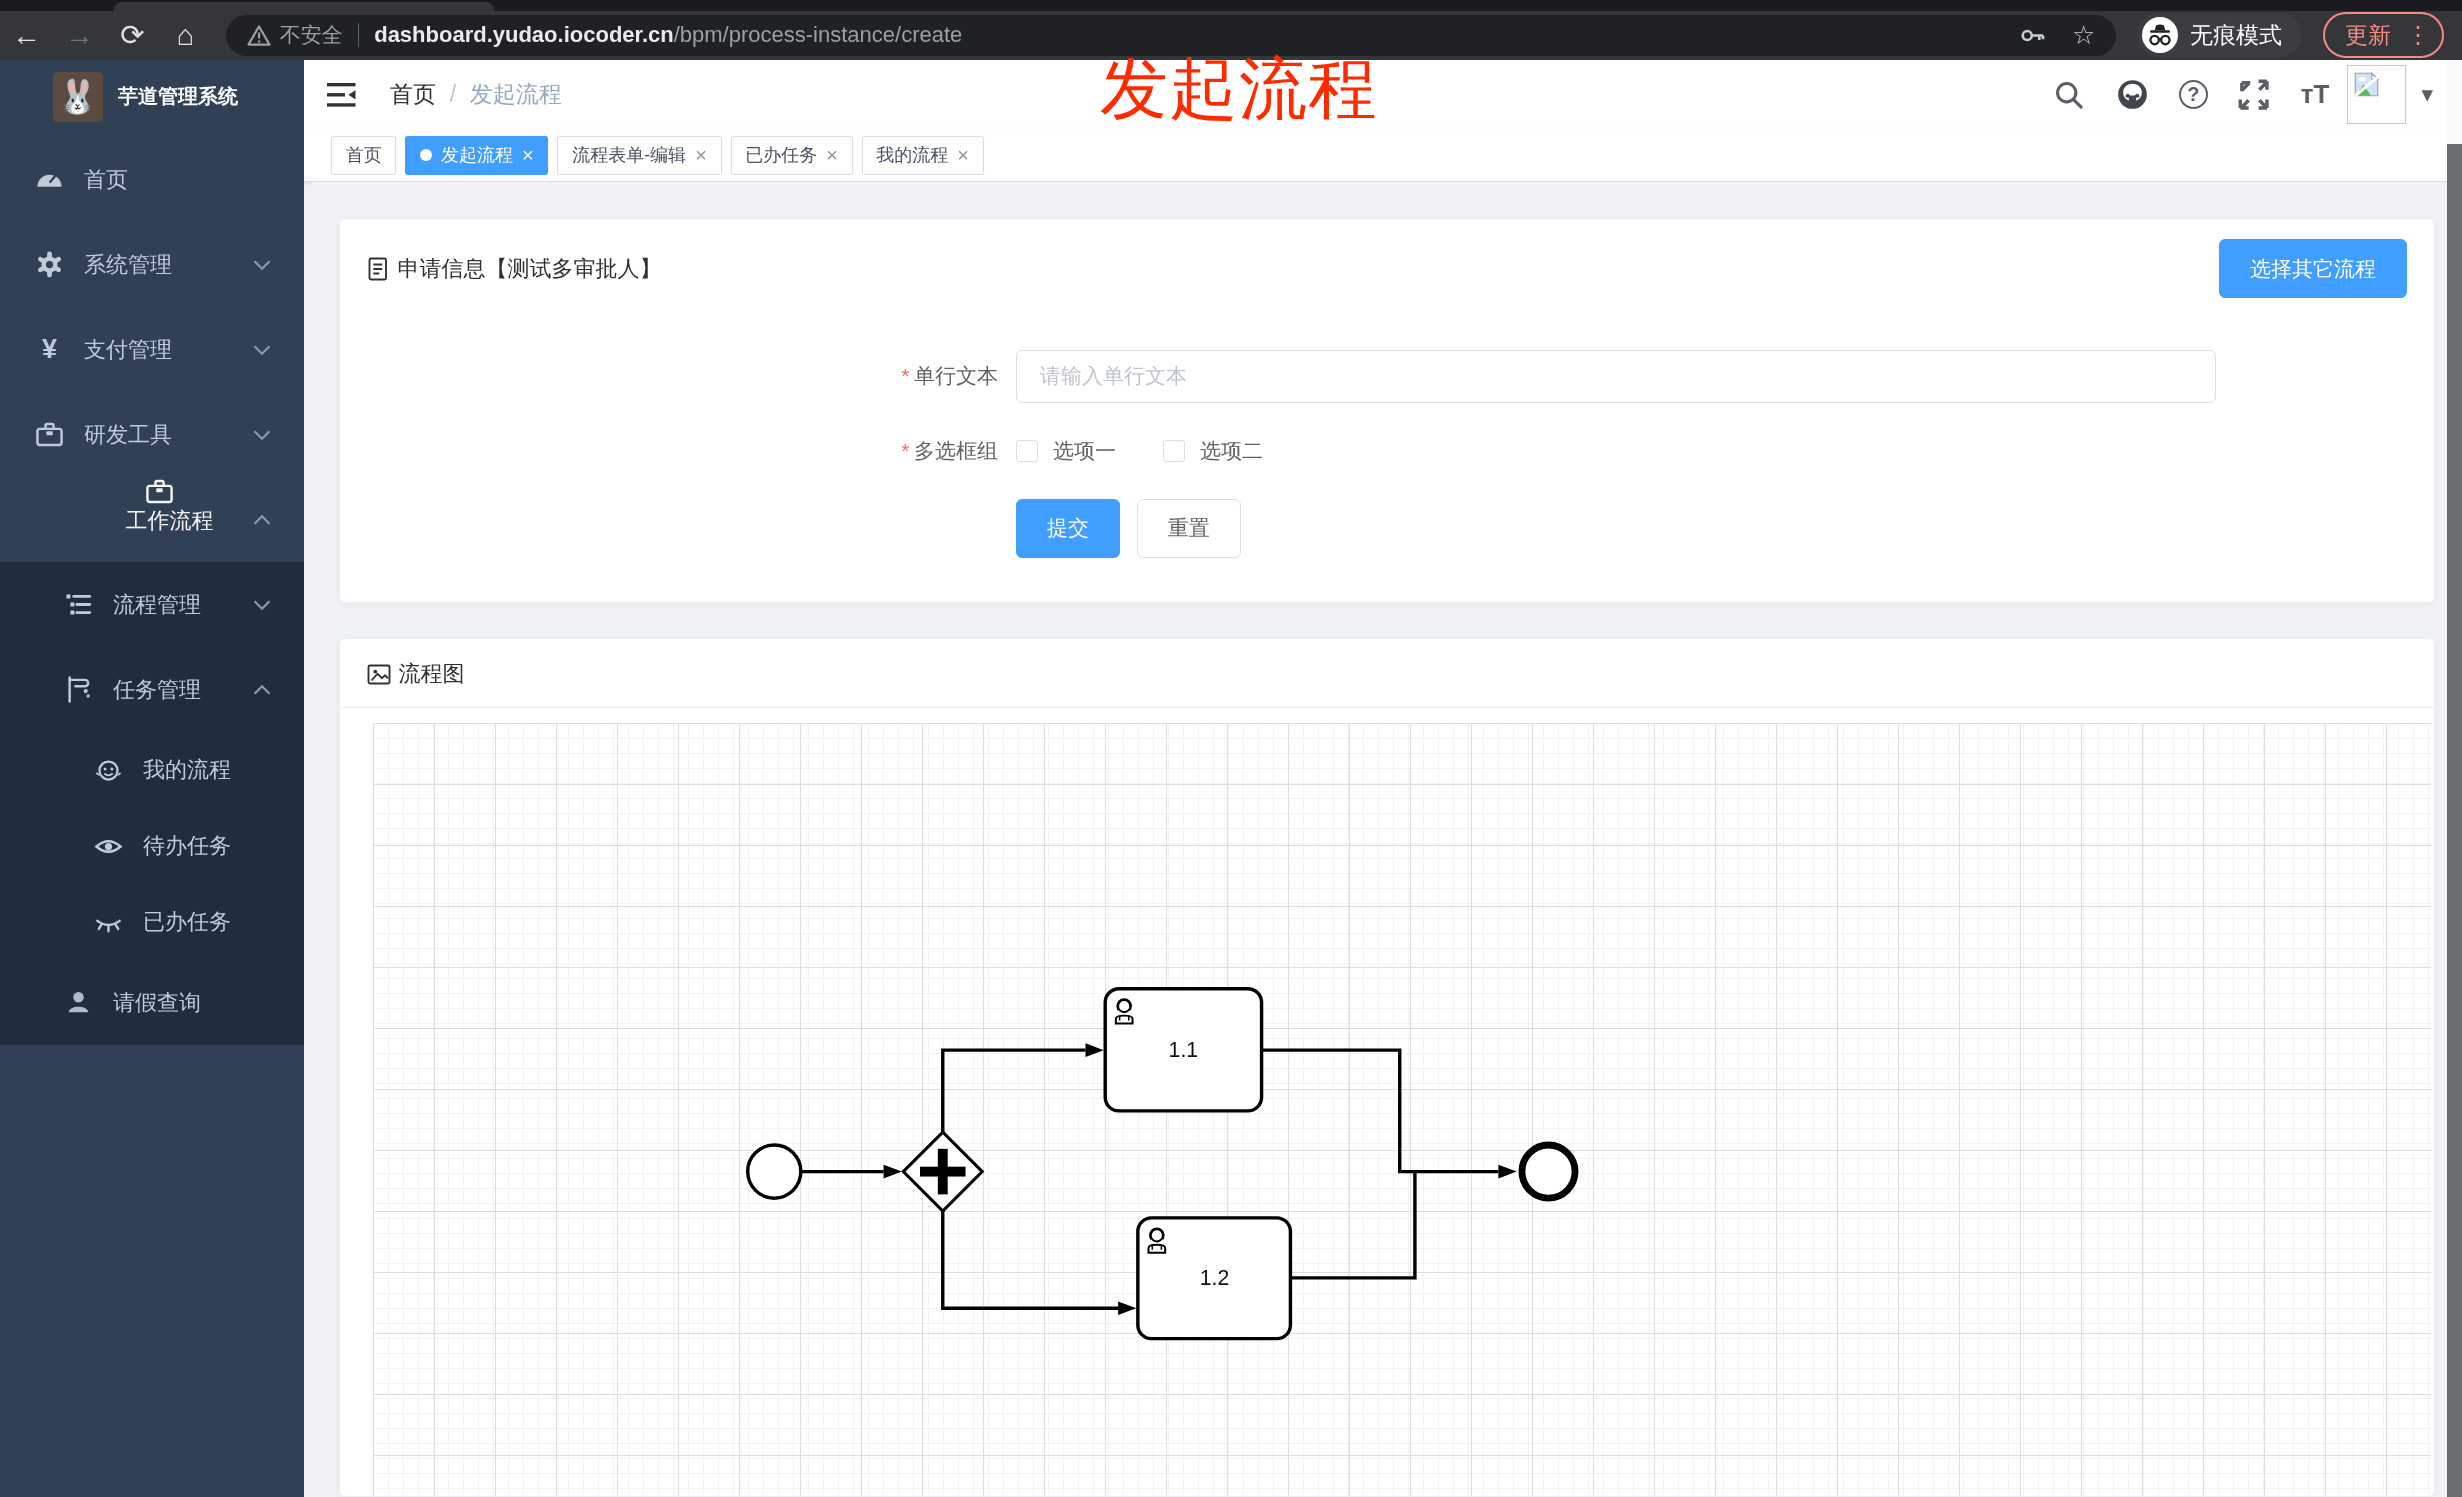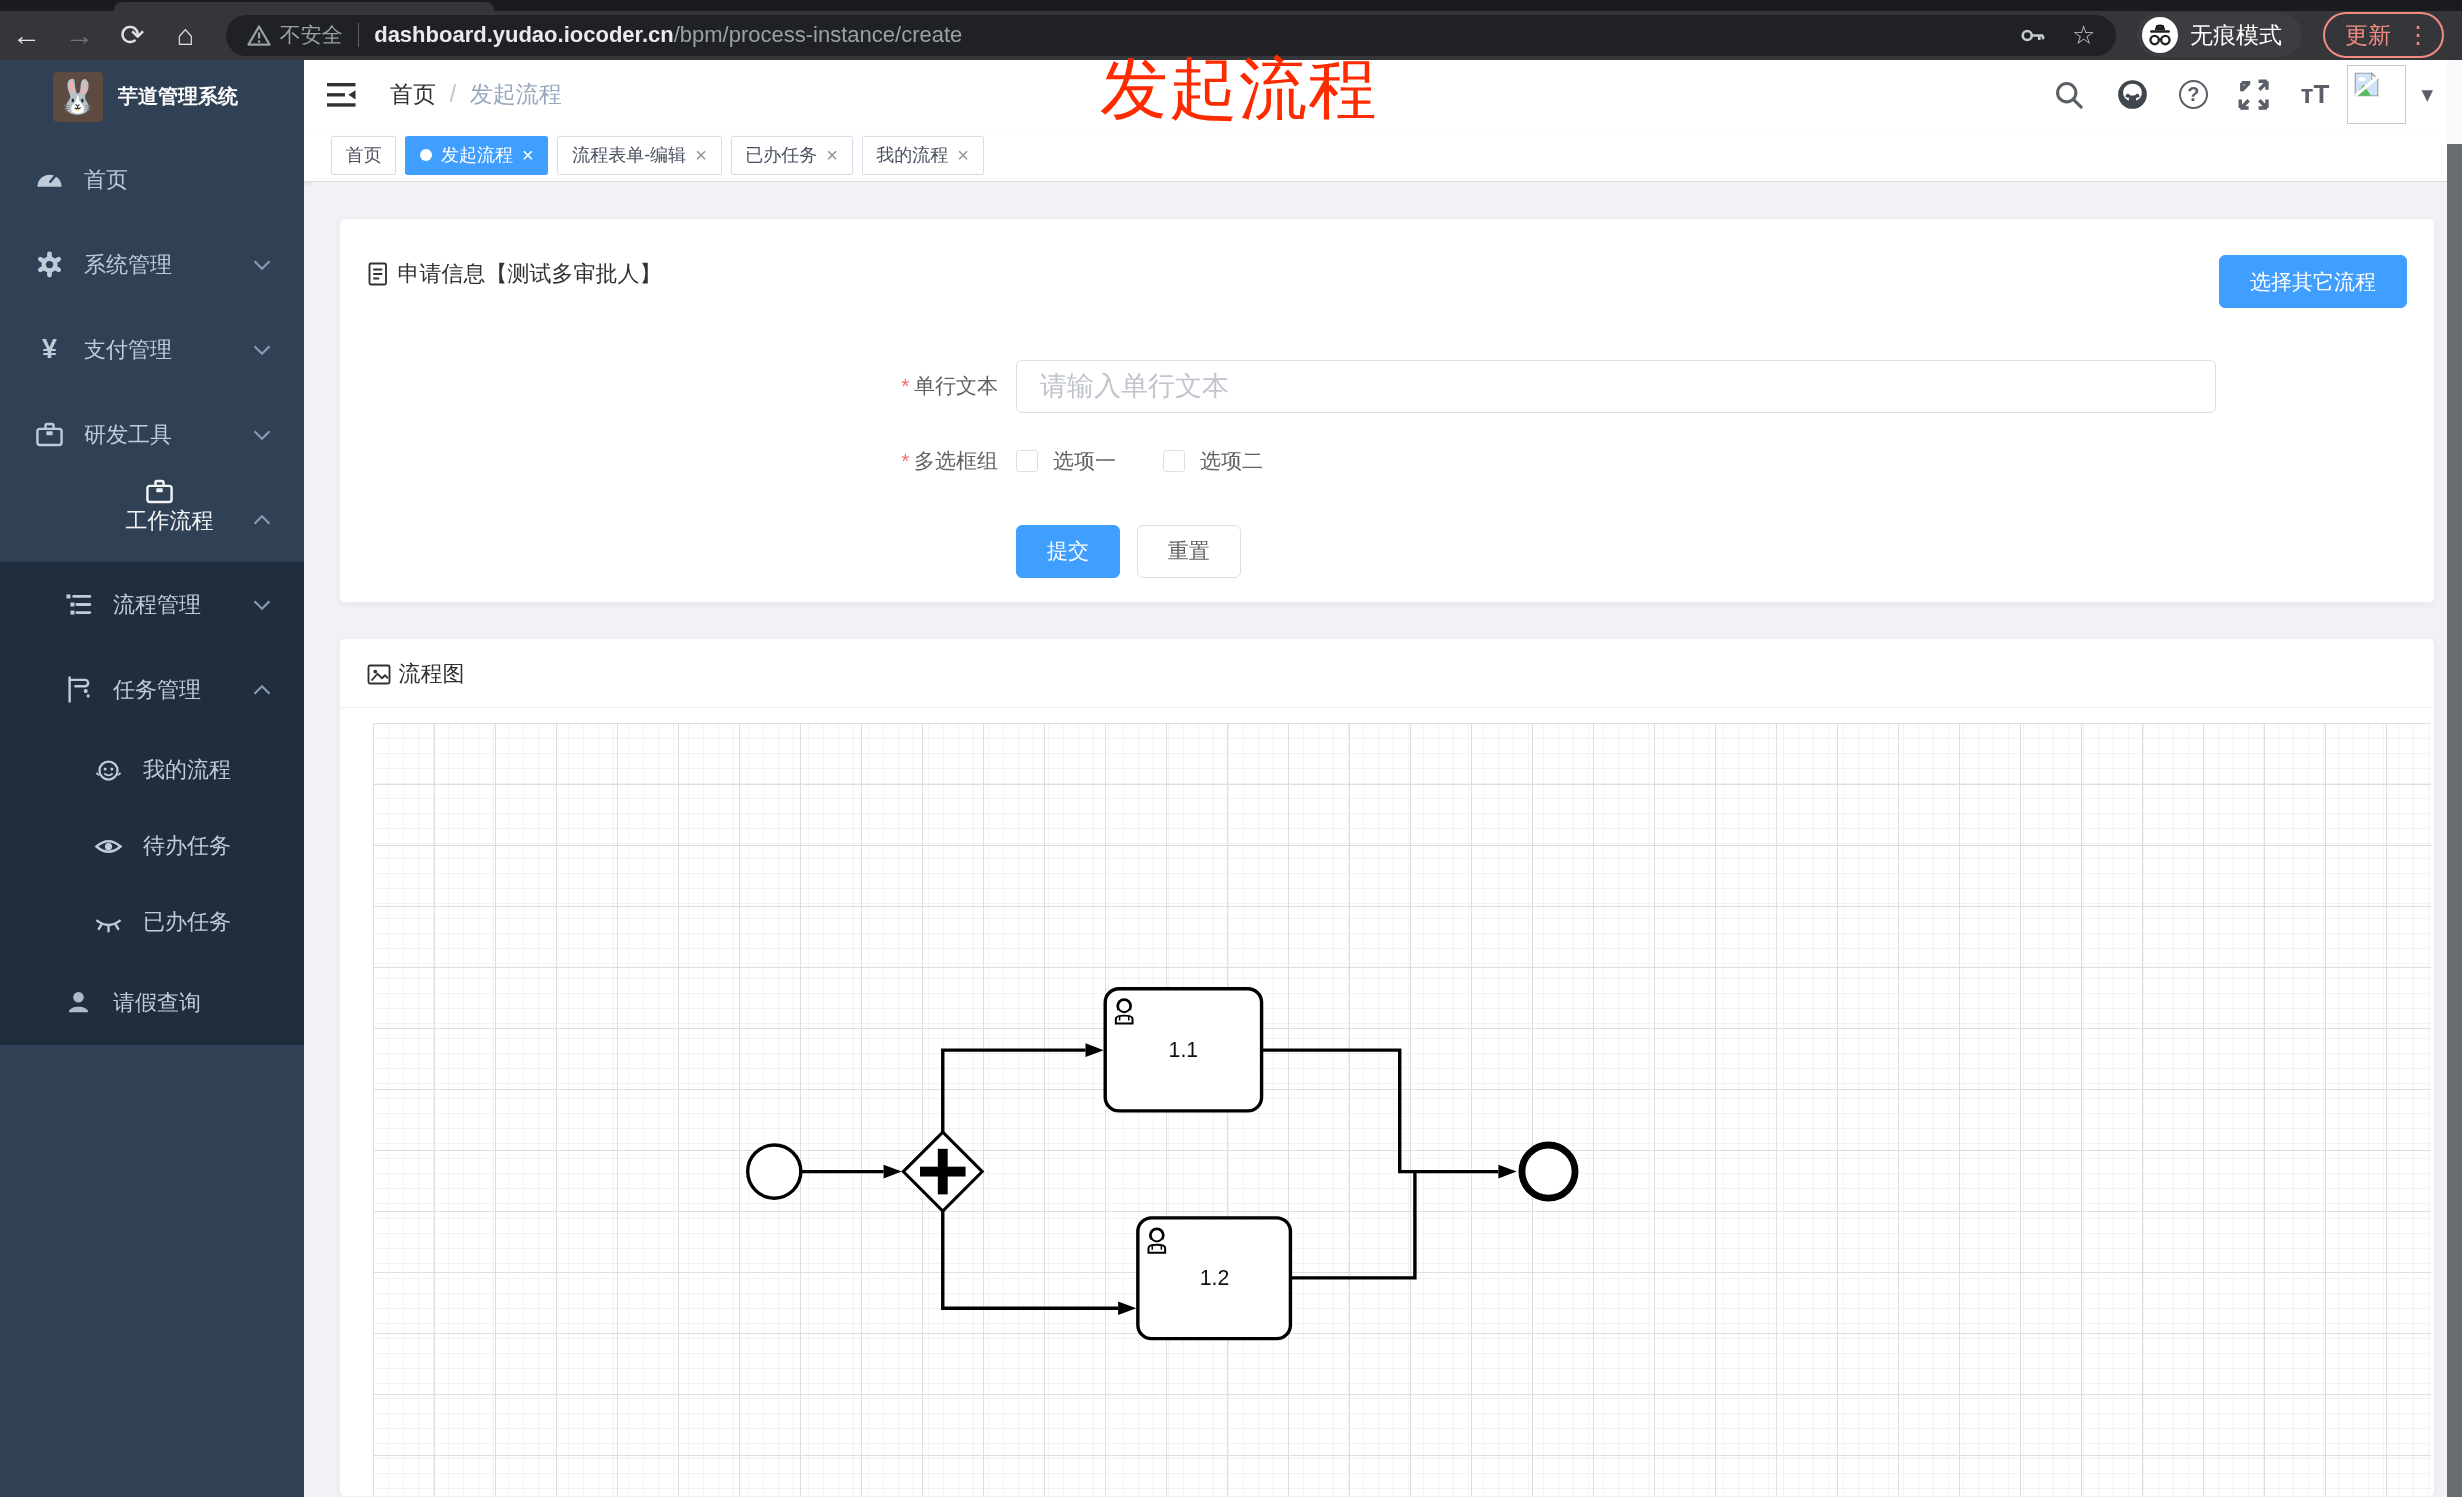--- a/index.html
+++ b/index.html
@@ -67,28 +67,28 @@
   .tag.active .dot { display:inline-block; width:12px; height:12px; border-radius:50%; background:#ffffff; }
   .tag.active .tclose { color:#ffffff; }
 
   .content { position:absolute; left:8px; top:122px; width:100%; height:1315px; background:#f0f2f5; padding:36px 36px 0 27px; overflow:hidden; }
   .card { background:#ffffff; border:0.8px solid #ebeef5; border-radius:6px; box-shadow:0 1.5px 9px rgba(0,0,0,.05); }
   .card-hd { display:flex; align-items:center; padding:20px 27px 16.7px 27px; color:#303133; font-size:22px; }
   .card-hd .hd-ic { margin-right:7.6px; display:flex; align-items:center; }
   .hd-spacer { flex:1; }
   .btn { display:inline-flex; align-items:center; justify-content:center; border-radius:6px; font-size:21px; cursor:pointer; border:0.8px solid #dcdfe6; background:#fff; color:#606266; }
   .btn-primary { background:#409eff; border-color:#409eff; color:#ffffff; }
-  .btn-lg { height:53px; padding:0 30px;margin-top:16px; }
+  .btn-lg { height:59px; padding:0 30px; }
 
   .form-card { height:385px; }
   .form { margin-top:35px; }
   .form-row { display:flex; align-items:center; margin-bottom:34px; }
   .form-label { width:676px; text-align:right; padding-right:18px; font-size:21px; color:#606266; flex:0 0 auto;}
   .req { color:#f56c6c; margin-right:4.6px; }
-  .text-input { width:1200px; height:53px; border:0.8px solid #dcdfe6; border-radius:6px; font-size:27px; padding:0 23px; color:#606266; outline:none; font-family:inherit;}
+  .text-input { width:1200px; height:53px; border:0.8px solid #dcdfe6; border-radius:6px; font-size:21px; padding:0 23px; color:#606266; outline:none; font-family:inherit;}
   .text-input::placeholder { color:#c0c4cc; }
   .cb-group { display:flex; align-items:center; }
   .checkbox { display:flex; align-items:center; gap:15px; cursor:pointer;}
   .checkbox + .checkbox { margin-left:47px; }
   .cb-box { width:22px; height:22px; border:1.5px solid #dcdfe6; border-radius:3px; background:#fff; }
   .cb-label { font-size:21px; color:#606266; }
   .btn-row { margin-bottom:0;text-align:center; }
   .btn-row .btn + .btn { margin-left:16.7px; }
 
   .diagram-card { margin-top:35px; height:859px; position:relative; overflow:hidden;}

